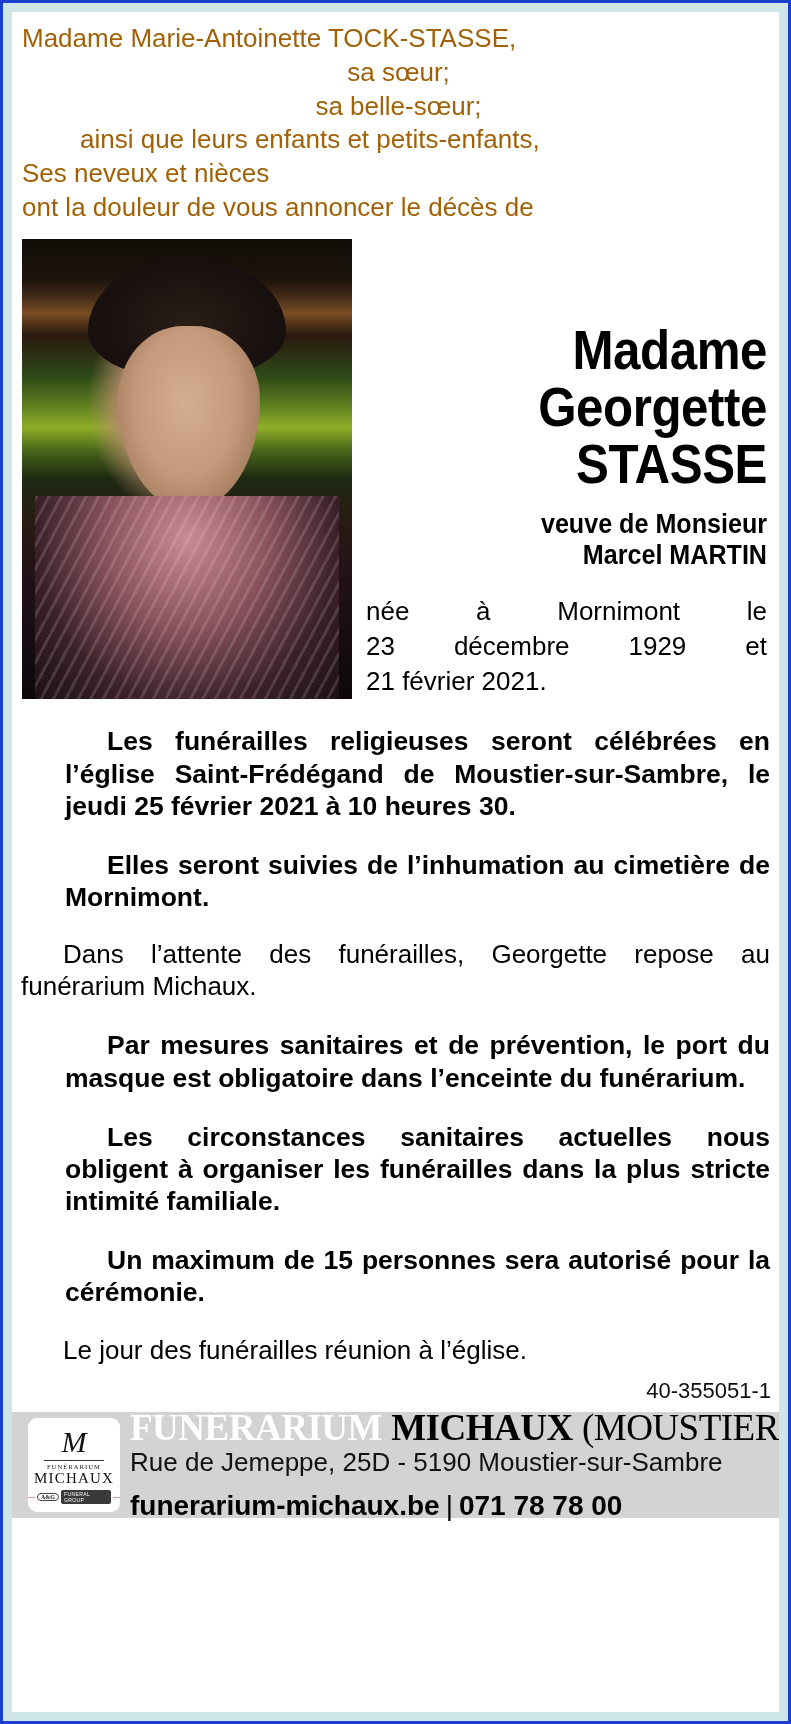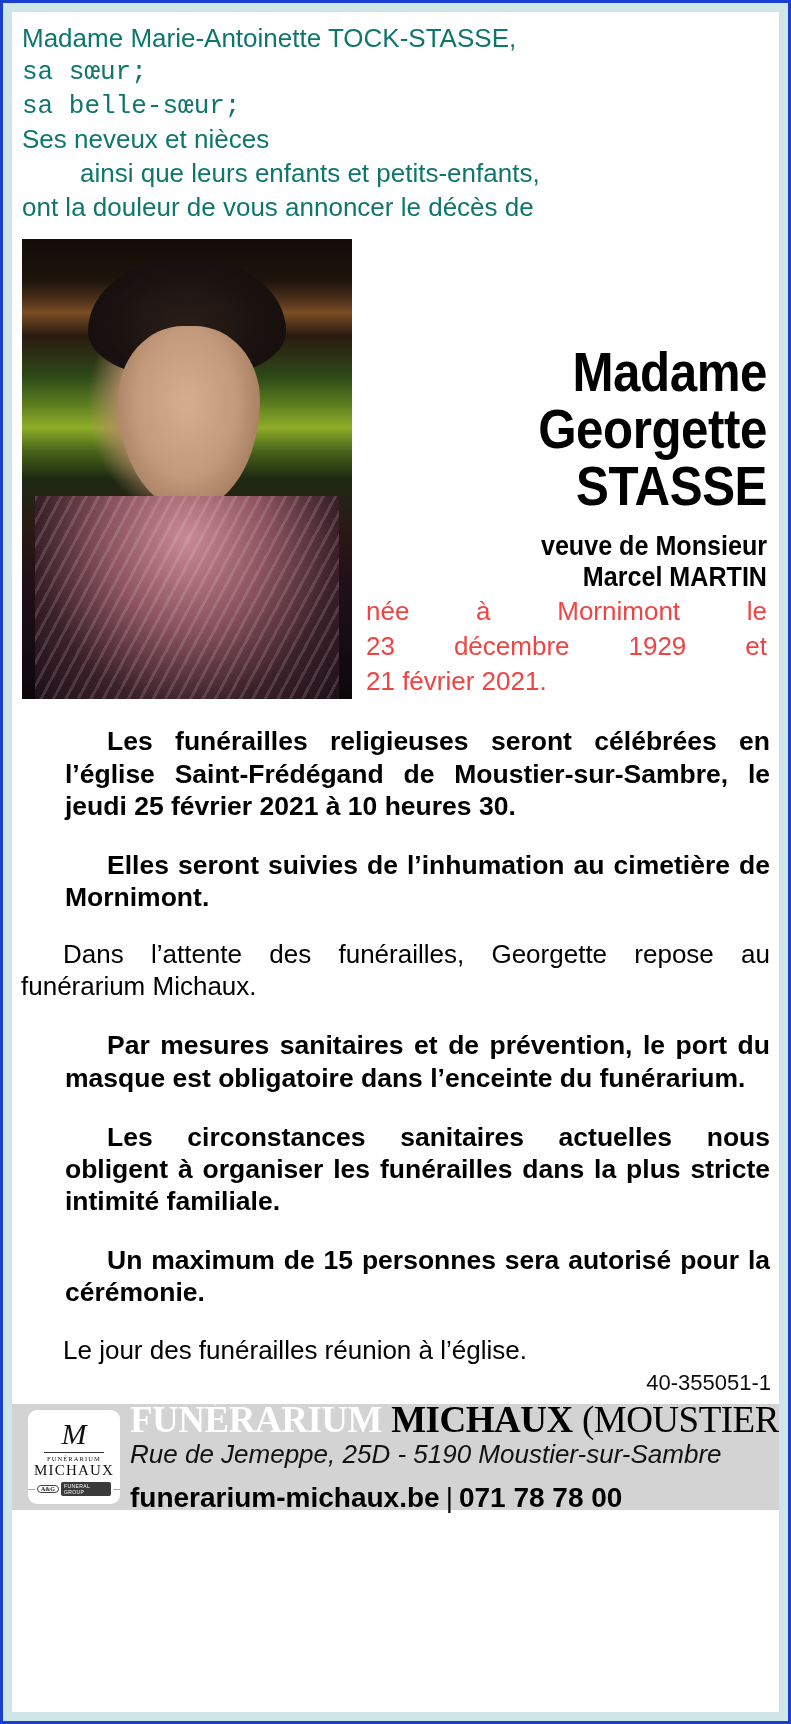--- a/index.html
+++ b/index.html
@@ -36,25 +36,25 @@
     background:#ffffff;
     box-sizing:border-box;
     overflow:hidden;
   }
 
   
   .relatives{
     padding:10px 0 0 10px;
     font-size:26px;
     line-height:1.30;
-    color:#0f766e;
+    color:#a16207;
     font-stretch:condensed;
   }
   .rel-line{white-space:nowrap;}
-  .rel-right{text-align:left;padding-right:4px;font-family:Liberation Mono, monospace;}
+  .rel-right{text-align:center;padding-right:4px;}
   .rel-indent{padding-left:58px;}
 
   
   .hero{
     display:flex;
     align-items:flex-end;
     margin-top:14px;
     padding:0 6px 0 10px;
   }
   .photo-wrap{
@@ -122,23 +122,24 @@
     font-weight:bold;
     font-size:27px;
     line-height:1.18;
     color:#000;
     font-stretch:condensed;
     transform:scaleX(.93);
     transform-origin:right top;
   }
   .widow div{white-space:nowrap;}
   .birth{
+    margin-top:22px;
     font-size:26px;
     line-height:1.34;
-    color:#ef4444;
+    color:#000000;
     text-align:justify;
     text-align-last:justify;
   }
   .birth .last{text-align:left;text-align-last:left;}
 
   
   .body{
     padding:0 9px 0 9px;
     margin-top:14px;
   }
@@ -146,21 +147,21 @@
     font-size:26.5px;
     line-height:1.22;
     color:#000;
     text-align:justify;
     text-indent:42px;
     margin-bottom:6px;
     font-stretch:condensed;
   }
   .para.bold{font-weight:bold;margin-left:44px;}
   .para.reg{font-weight:normal;font-size:26px;}
-  .para:last-child{margin-bottom:0;}
+  .para:last-child{margin-bottom:8px;}
 
   .refnum{
     text-align:right;
     font-size:22px;
     color:#0d0d0d;
     padding:4px 8px 0 12px;
     letter-spacing:0px;
   }
 
   
@@ -226,21 +227,20 @@
   .f-line1{
     font-family:"Liberation Serif", serif;
     font-size:37px;line-height:1.0;white-space:nowrap;
   }
   .f-line1 .fun{color:#ffffff;font-weight:bold;letter-spacing:-0.5px;}
   .f-line1 .mich{color:#000;font-weight:bold;letter-spacing:-0.5px;}
   .f-line1 .moust{color:#000;font-weight:normal;letter-spacing:-0.5px;}
   .f-line2{
     font-size:26px;color:#111;line-height:1.15;margin-top:2px;white-space:nowrap;
     font-stretch:condensed;
-    font-style:italic;
   }
   .f-line3{
     font-size:28px;color:#000;font-weight:bold;line-height:1.15;margin-top:12px;white-space:nowrap;
     font-stretch:condensed;
   }
   .f-line3 .sep{font-weight:normal;padding:0 6px;}
   .f-line3 .phone{letter-spacing:0px;}
 </style>
 </head>
 <body>
@@ -249,22 +249,22 @@
 
   <div class="border-outer"></div>
   <div class="border-inner"></div>
 
   <div class="content">
 
     <div class="relatives">
       <div class="rel-line">Madame Marie-Antoinette TOCK-STASSE,</div>
       <div class="rel-line rel-right">sa sœur;</div>
       <div class="rel-line rel-right">sa belle-sœur;</div>
+      <div class="rel-line rel-indent">ainsi que leurs enfants et petits-enfants,</div>
       <div class="rel-line">Ses neveux et nièces</div>
-      <div class="rel-line rel-indent">ainsi que leurs enfants et petits-enfants,</div>
       <div class="rel-line">ont la douleur de vous annoncer le décès de</div>
     </div>
 
     <div class="hero">
       <div class="photo-wrap">
         <div class="photo"></div>
         <div class="photo-hair"></div>
         <div class="photo-face"></div>
         <div class="photo-body"></div>
       </div>

